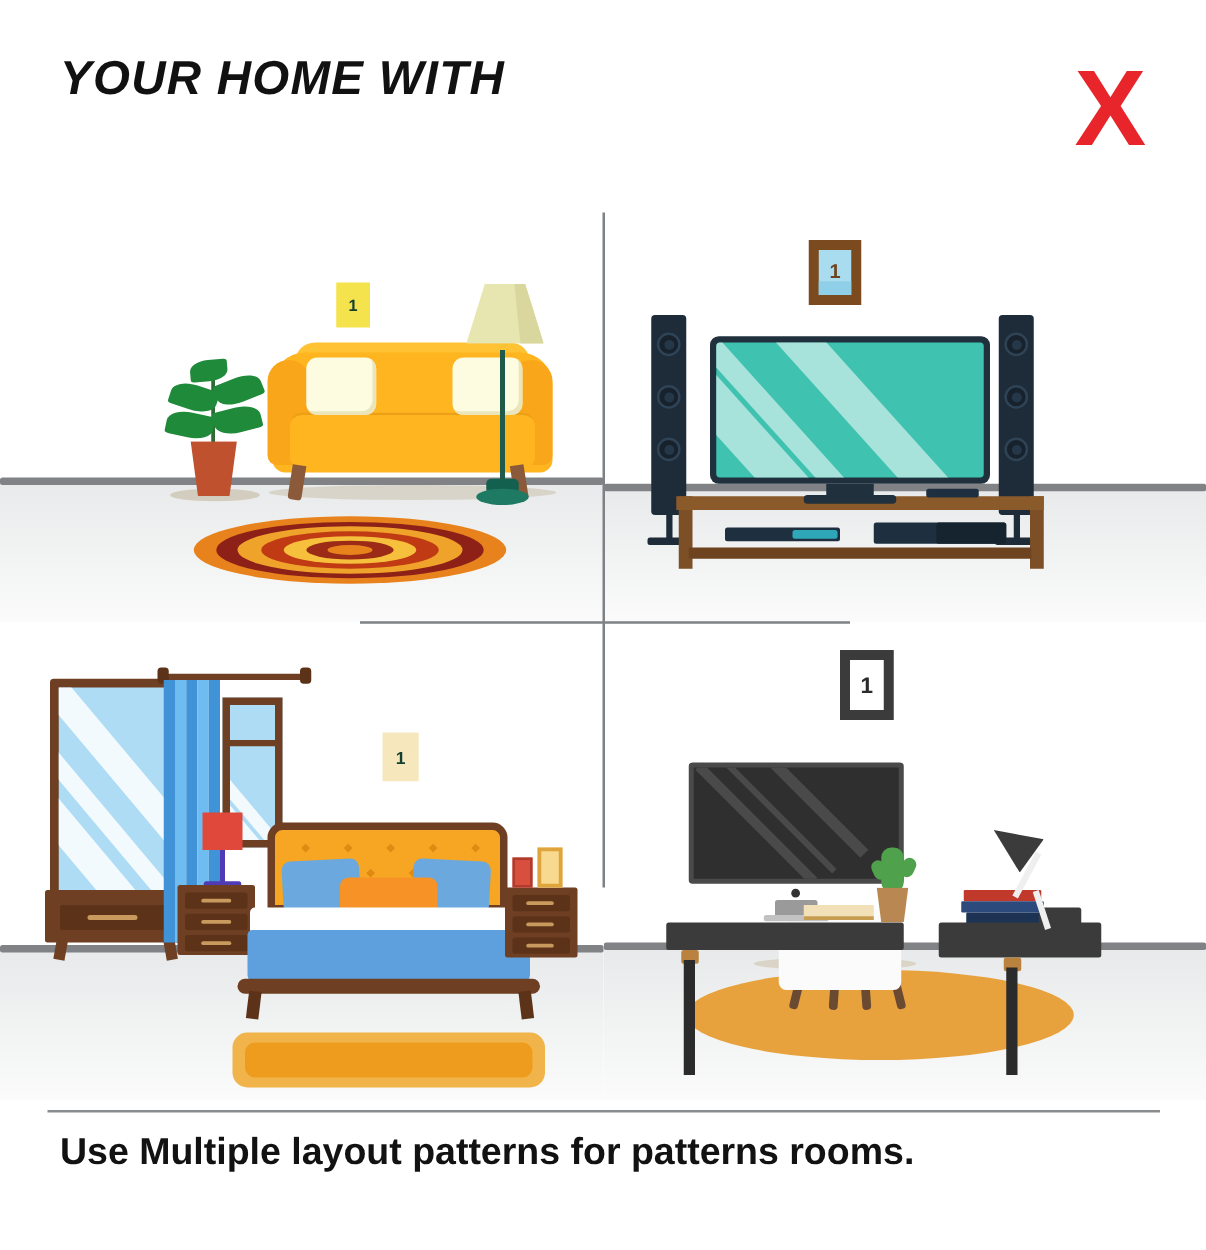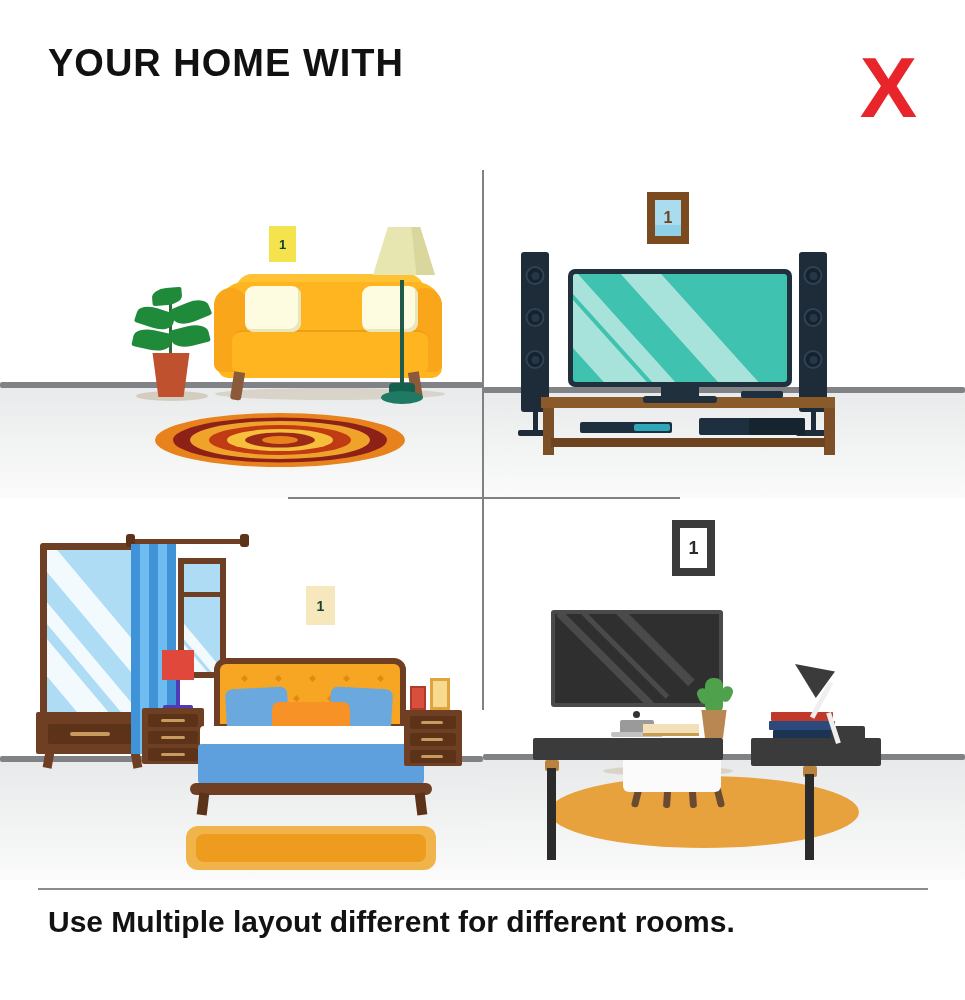--- a/index.html
+++ b/index.html
@@ -29,20 +29,21 @@
     letter-spacing: 0.5px;
     color: #111111;
   }
   .headline .l2 {
     display: block;
     font-size: 38px;
     font-weight: 700;
     letter-spacing: 1.0px;
     color: #111111;
     margin-top: 6px;
+    font-style: italic;
   }
 
   .logo {
     position: absolute;
     right: 50px; top: 42px;
     display: flex;
     align-items: center;
     height: 92px;
   }
   .logo .art {
@@ -582,14 +583,14 @@
       <div class="lamp-of-head"></div>
       <div class="lamp-of-arm" style="left:336px;top:182px;width:5px;height:40px;transform:rotate(28deg);"></div>
       <div class="lamp-of-arm" style="left:348px;top:214px;width:5px;height:32px;transform:rotate(-18deg);"></div>
     </div>
   </div>
 
   <div class="div-v"></div>
   <div class="div-h"></div>
   <div class="bottom-rule"></div>
 
-  <div class="caption">Use Multiple layout different for different rooms.</div>
+  <div class="caption">Use Multiple layout patterns for patterns rooms.</div>
 </div>
 
 </body></html>

